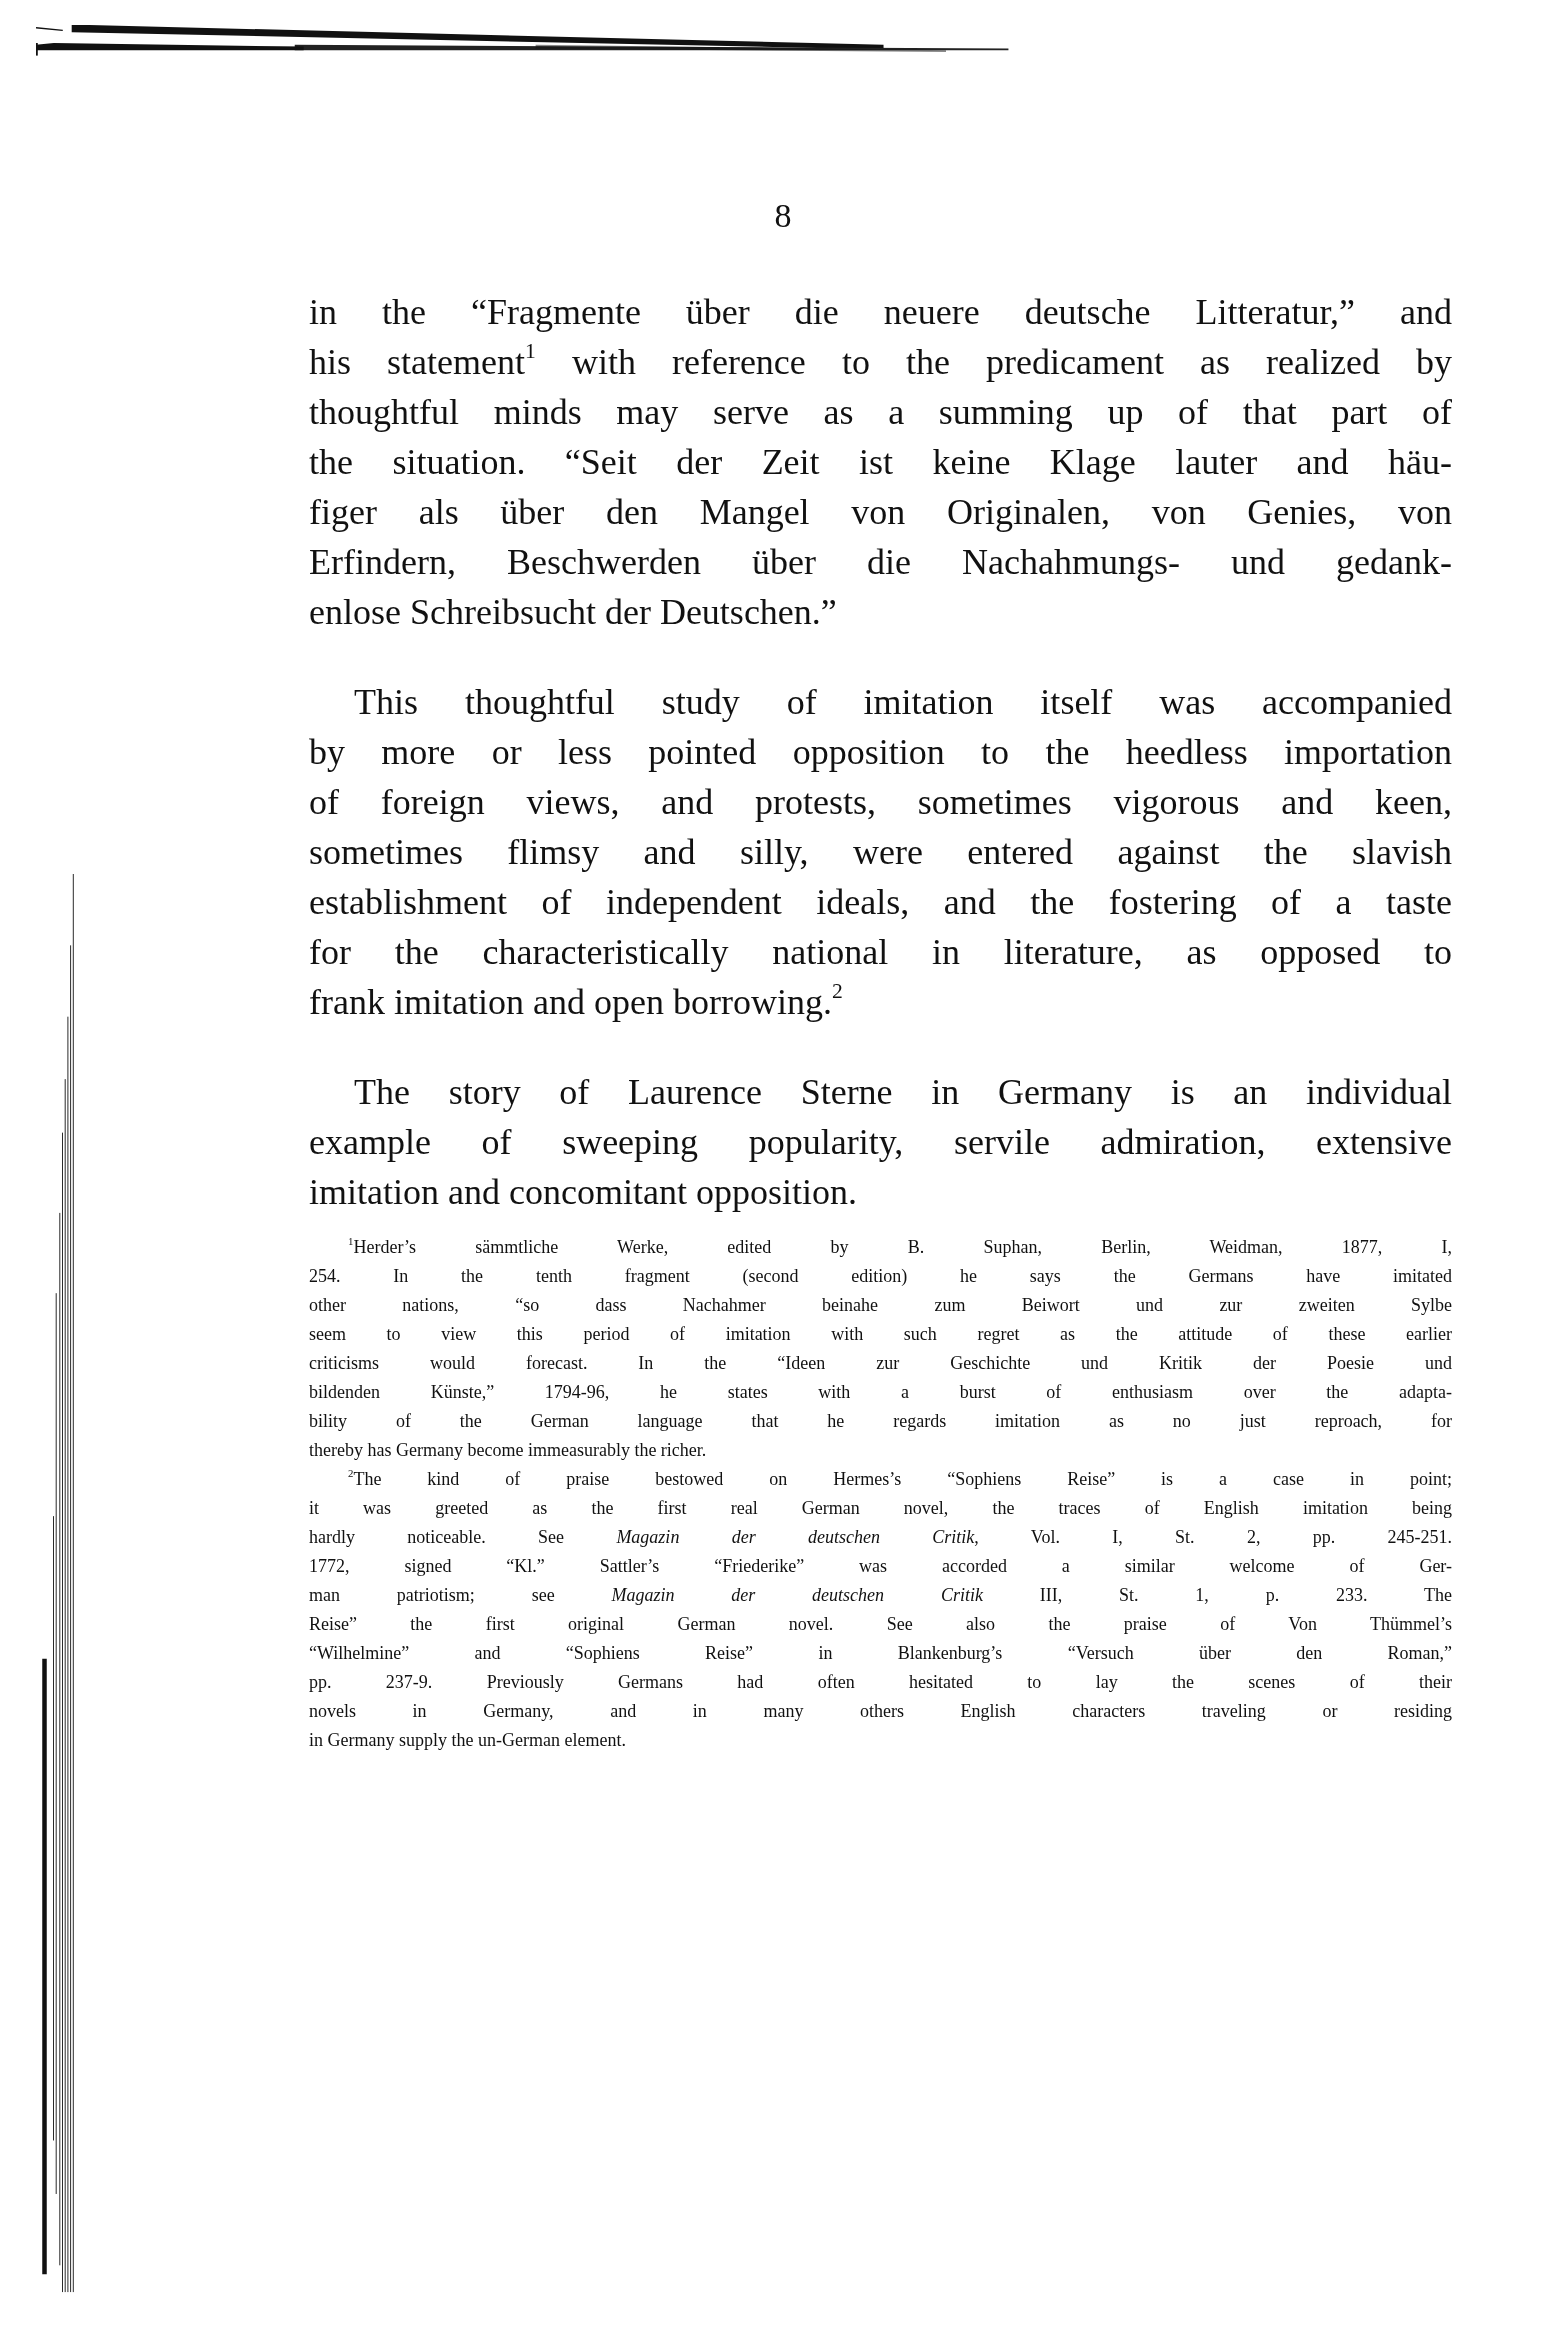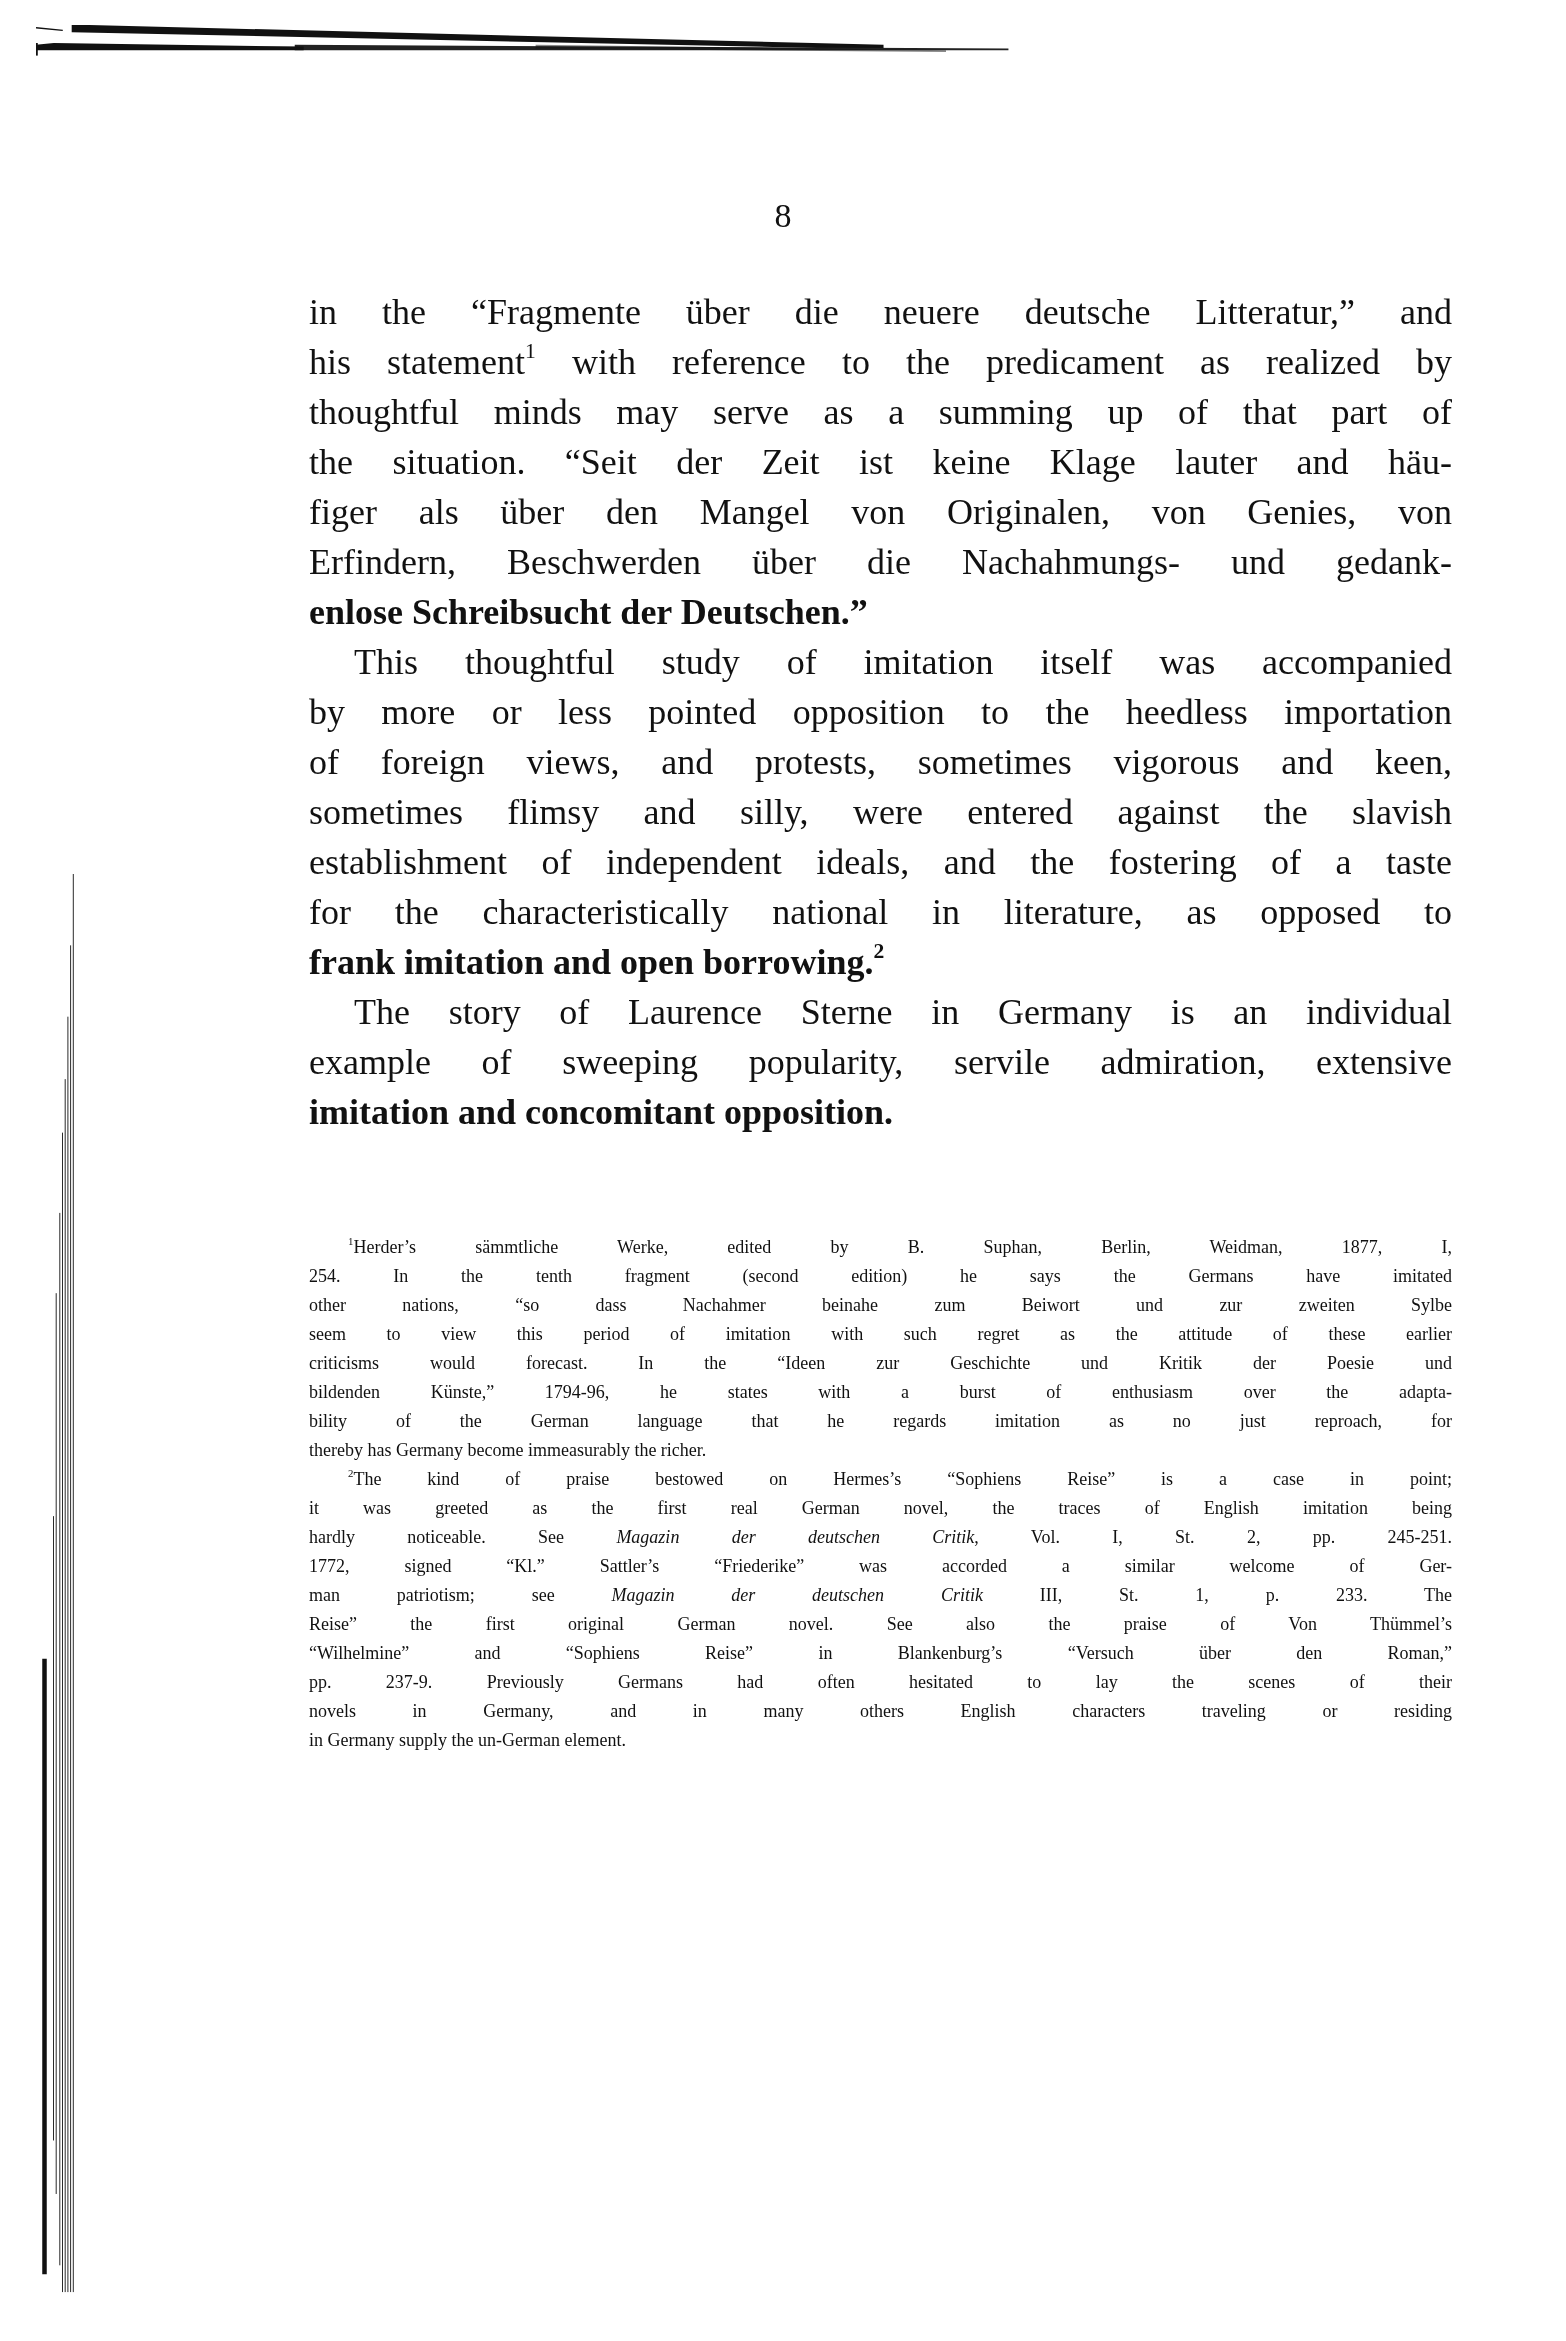--- a/index.html
+++ b/index.html
@@ -7,22 +7,22 @@
   .page { position: absolute; left: 0; top: 0; width: 1566px; height: 2342px; background: #ffffff; }
 
   
   .edge-top { position: absolute; left: 36px; top: 25px; width: 1249px; height: 45px; }
   .edge-left { position: absolute; left: 22px; top: 874px; width: 54px; height: 1427px; }
 
   .page-number { position: absolute; left: 0; width: 1566px; top: 198px; text-align: center; font-size: 34px; line-height: 36px; }
 
   .body-block { position: absolute; left: 309px; top: 287px; width: 1143px; }
   .line { display: block; white-space: nowrap; text-align: justify; text-align-last: justify; height: 50px; line-height: 50px; font-size: 36px; }
-  .line.last { text-align-last: left; font-weight: bold; }
-  .line.indent { padding-left: 45px; }
+  .line.last { text-align-last: left; }
+  .line.indent { padding-left: 45px; margin-top: 40px; }
 
   .fn-block { position: absolute; left: 309px; top: 1233px; width: 1143px; }
   .fn-line { display: block; white-space: nowrap; text-align: justify; text-align-last: justify; height: 29px; line-height: 29px; font-size: 18px; }
   .fn-line.last { text-align-last: left; }
   .fn-line.indent { padding-left: 39px; }
   sup { font-size: 60%; line-height: 0; vertical-align: 0.75em; }
   i { font-style: italic; }
 </style>
 </head>
 <body>

